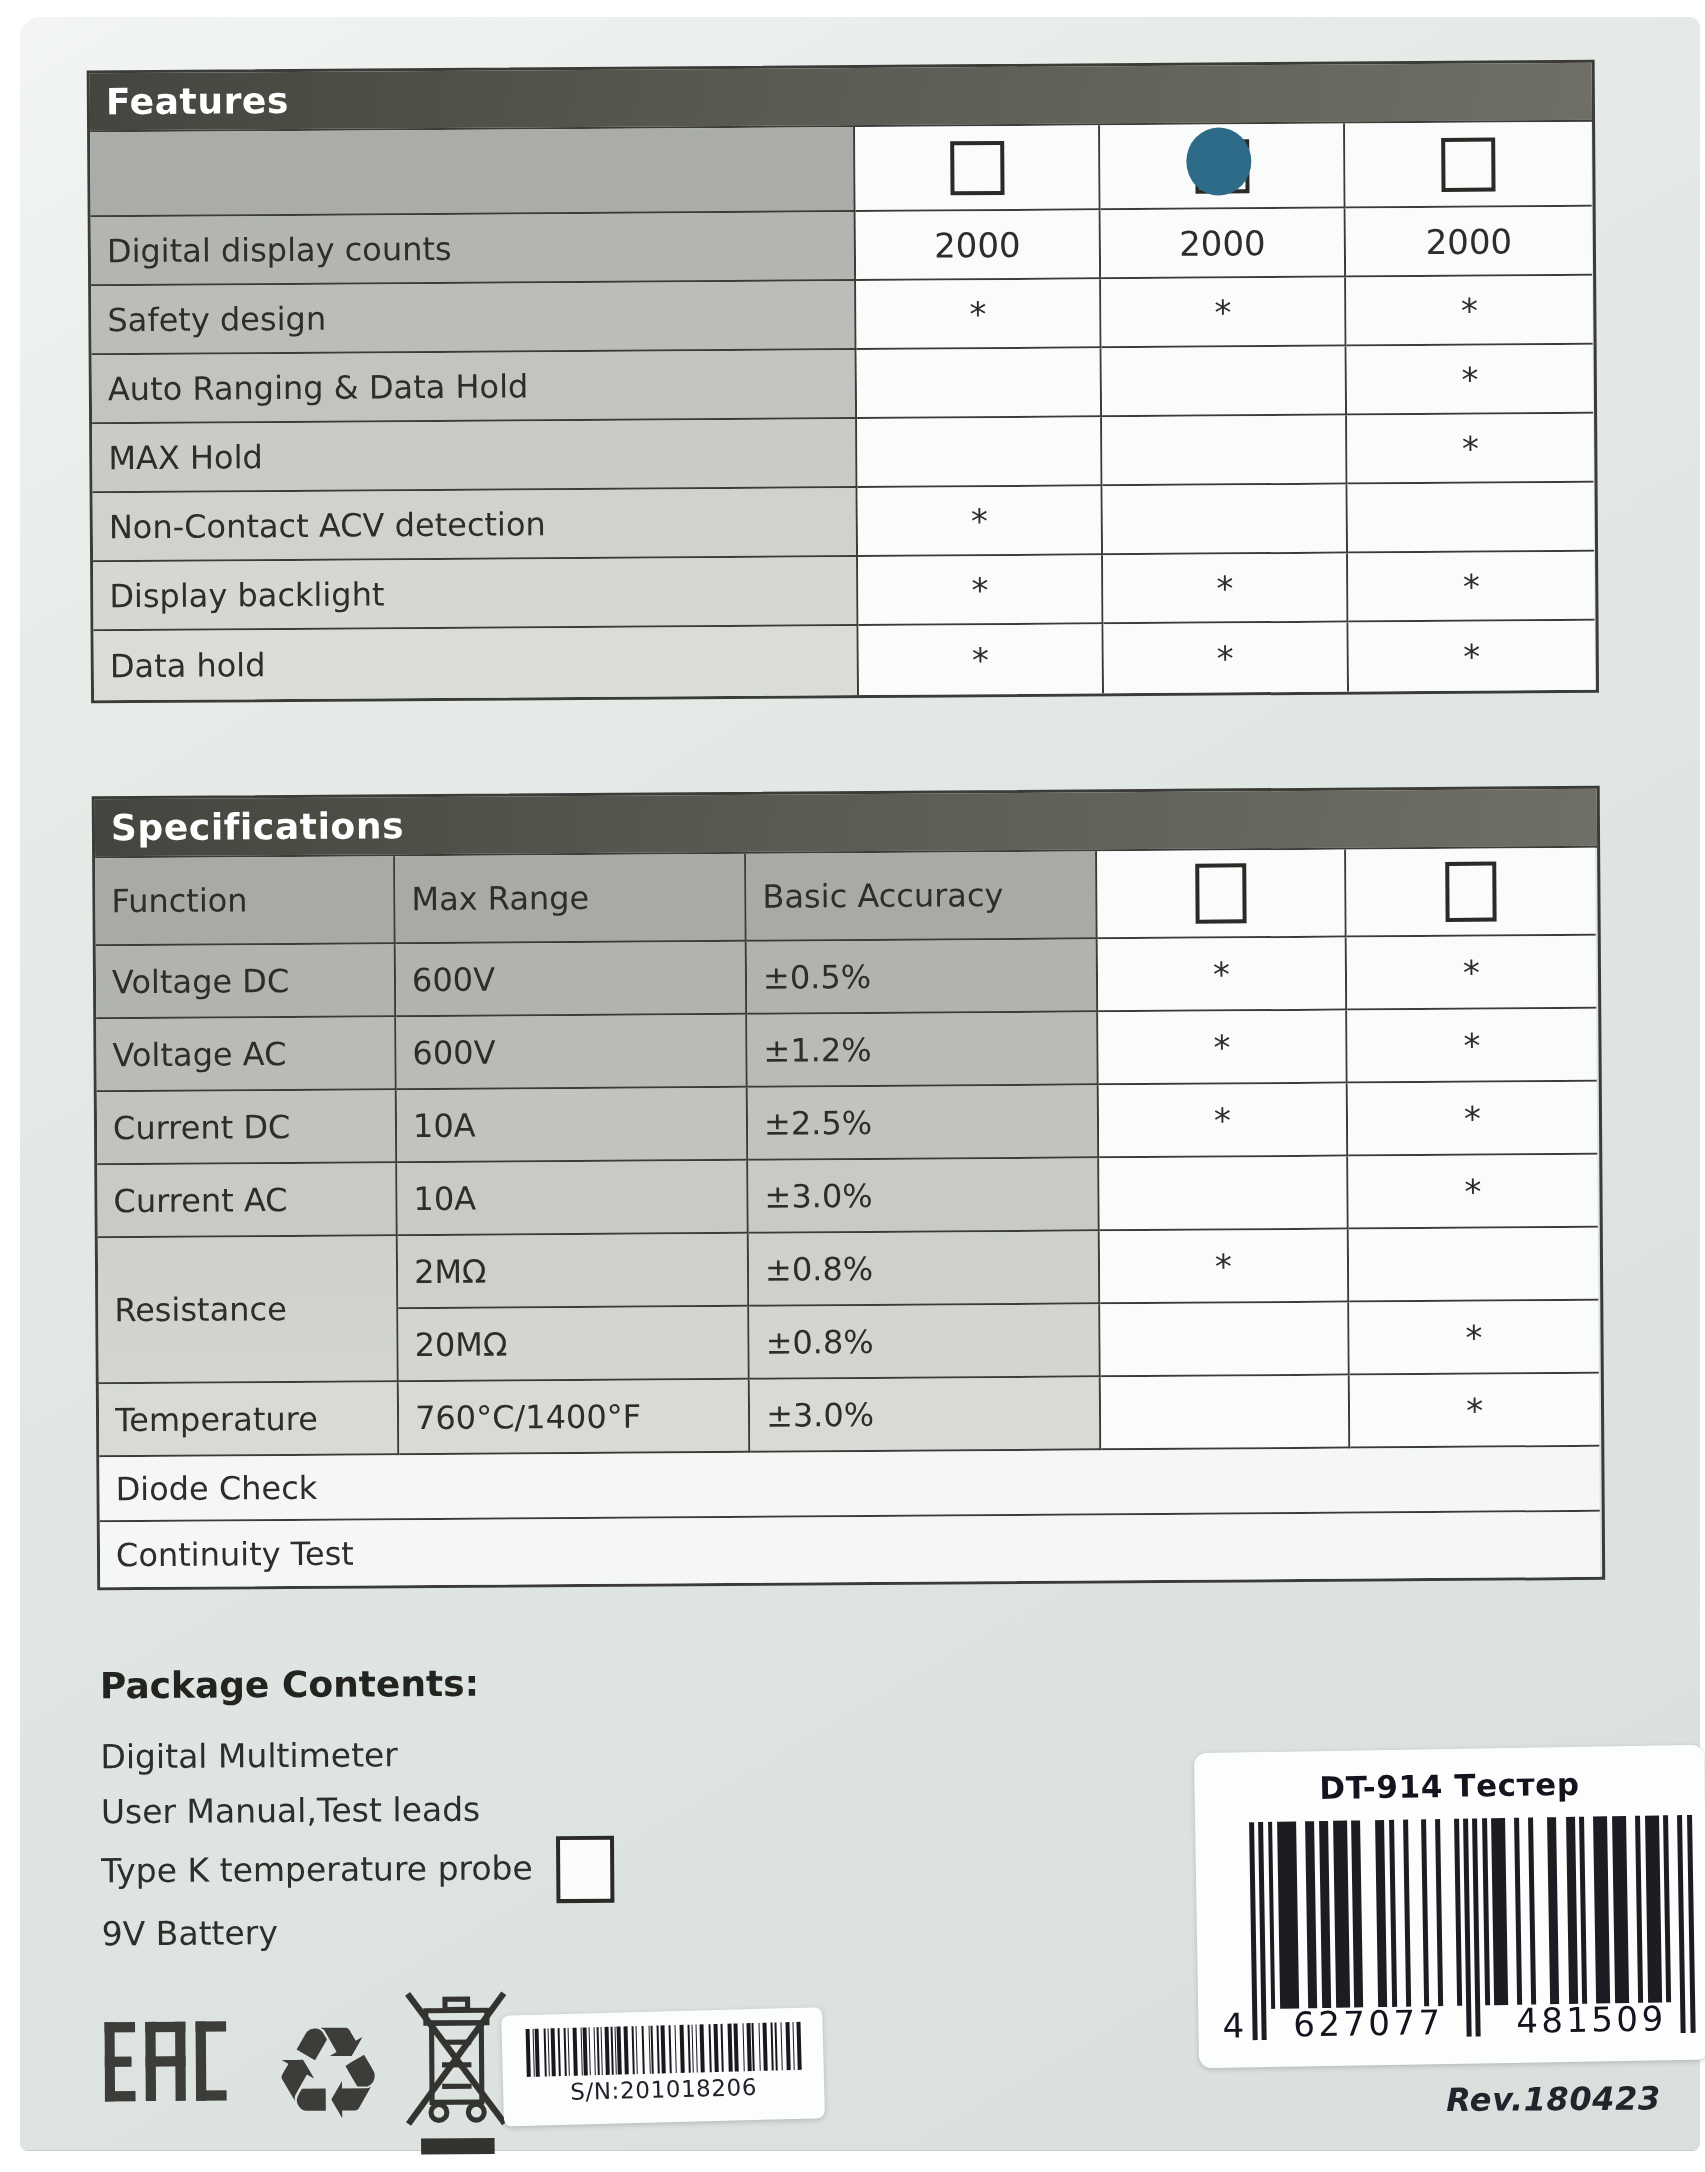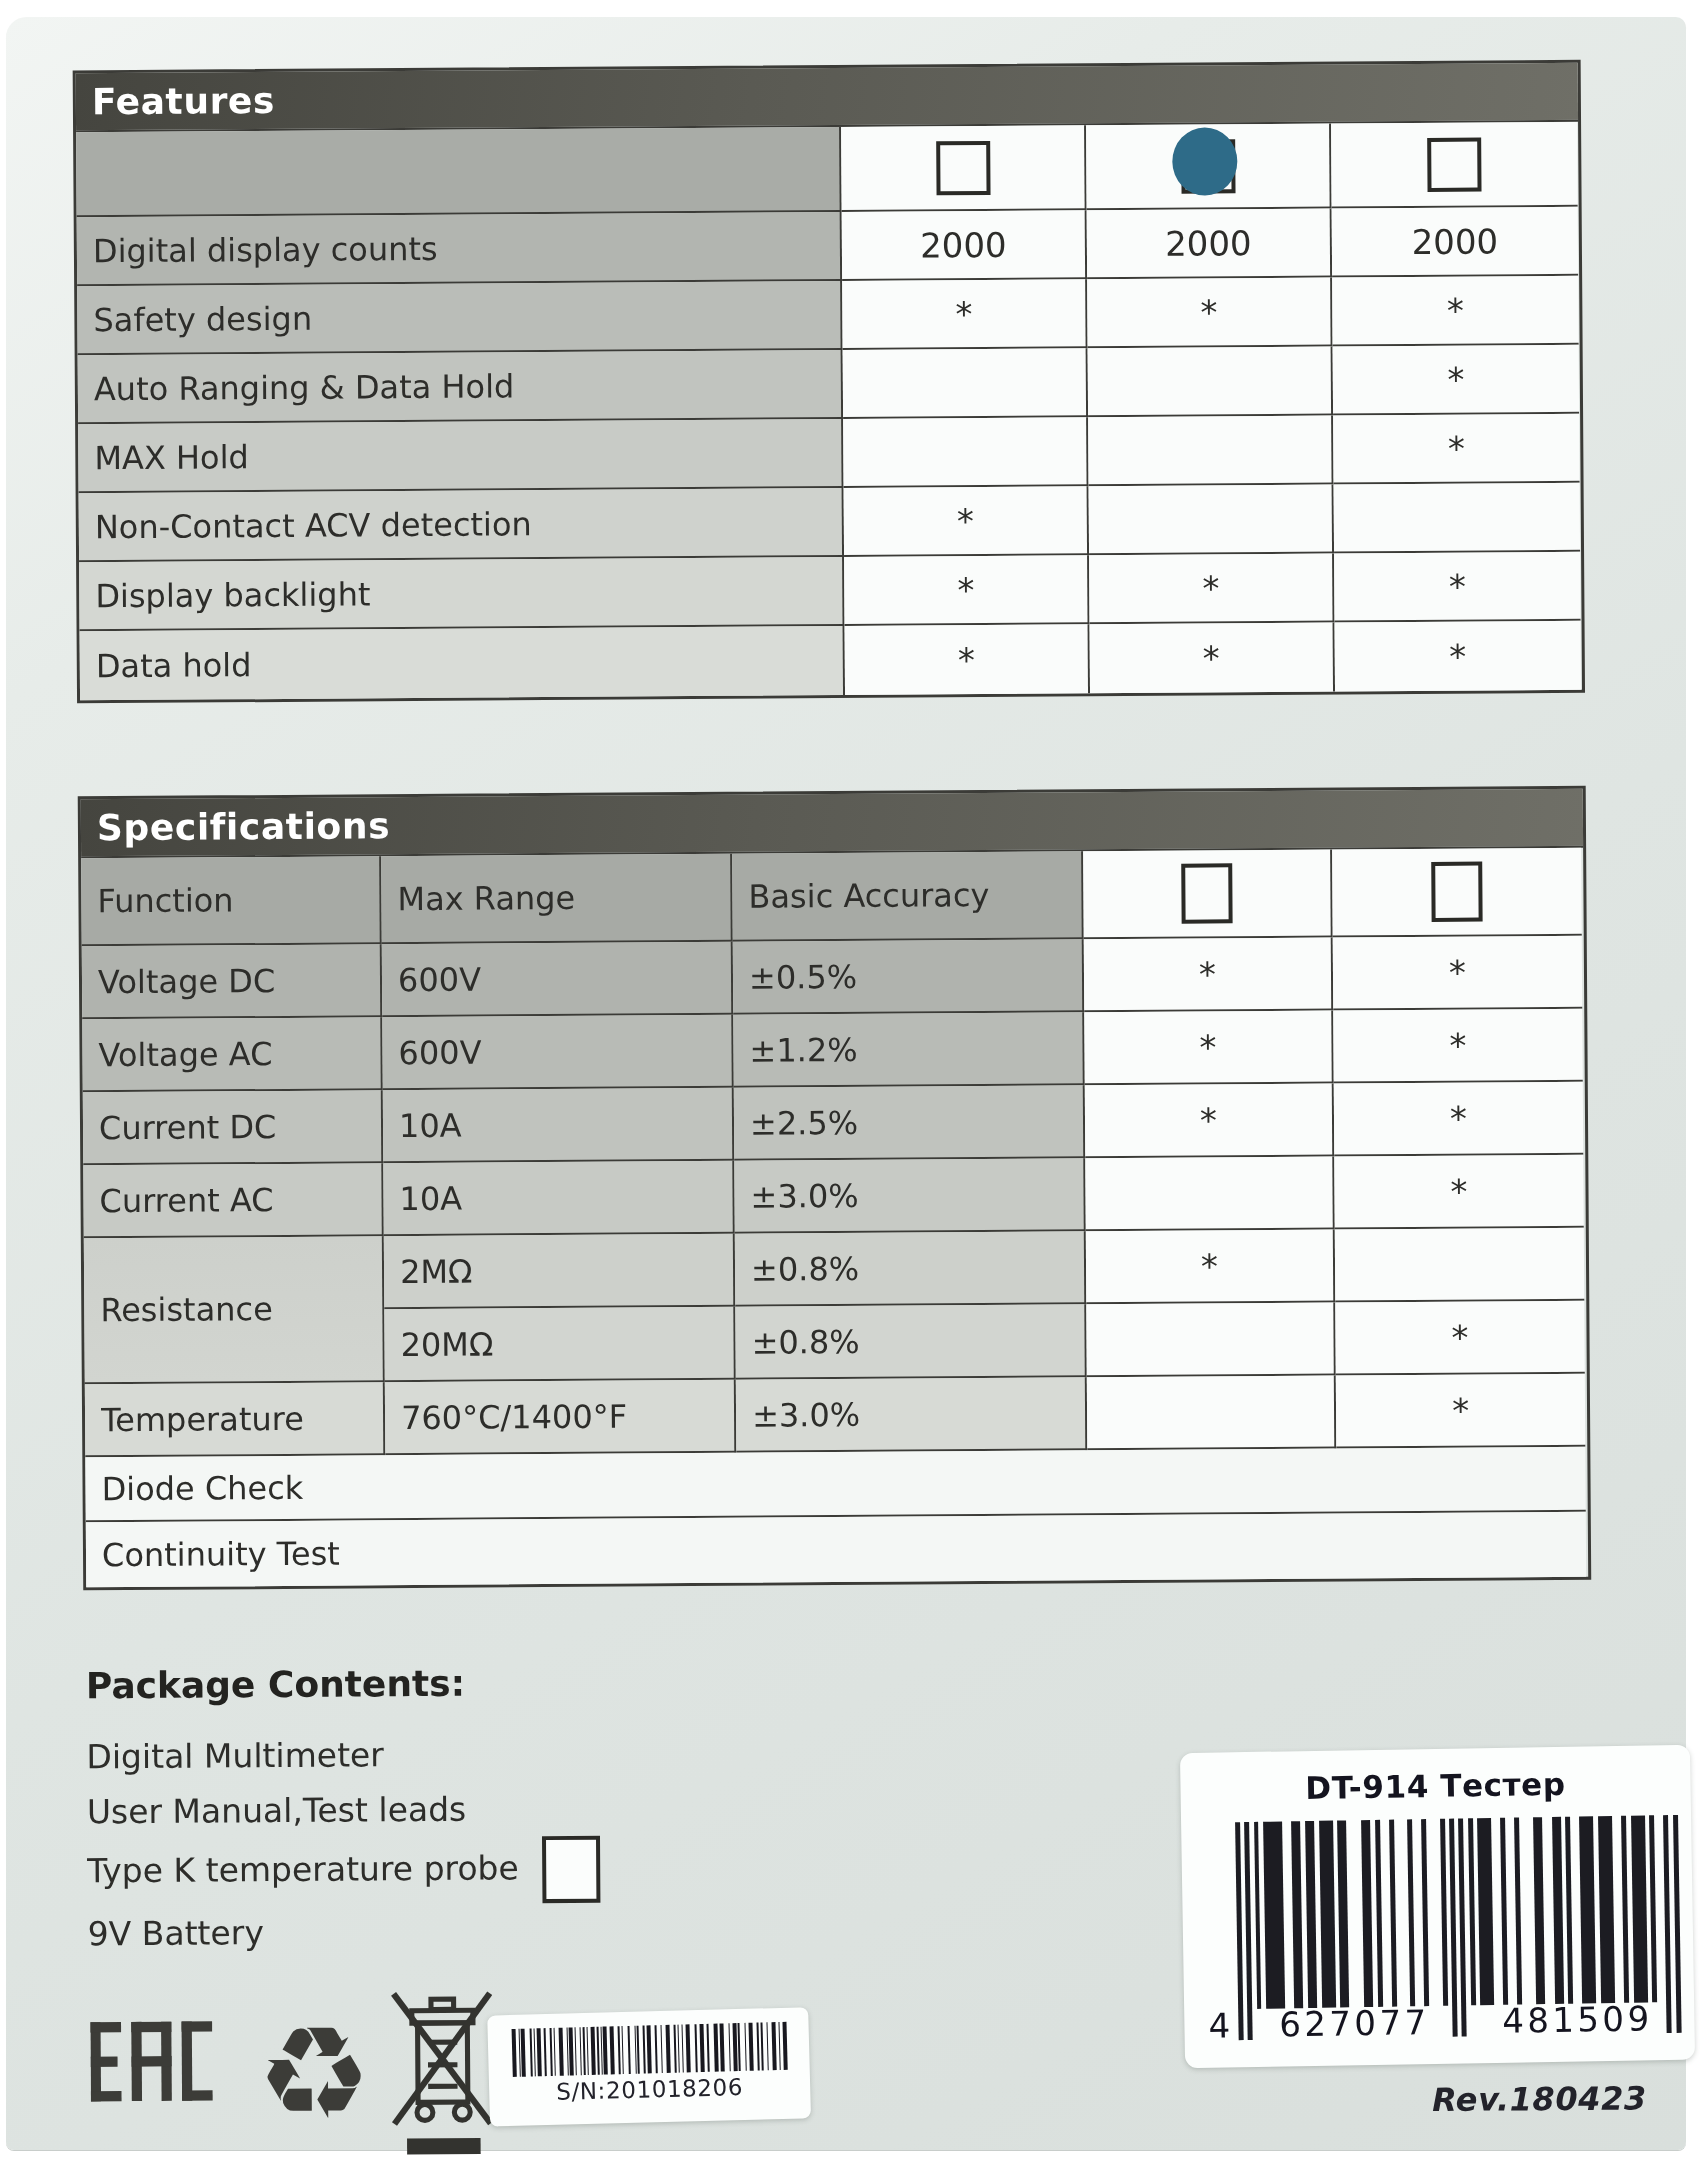--- a/index.html
+++ b/index.html
@@ -7,21 +7,21 @@
     --border:#3b3b37; --text:#2d2d2a; --hdr1:#45453f; --hdr2:#6f6f67;
     --dot:#2e6b88; --ink:#1c1c22; --white-cell:#fafcfb;
   }
   html,body{margin:0;padding:0;}
   body{
     width:1705px;height:2172px;position:relative;background:#ffffff;
     font-family:"DejaVu Sans","Liberation Sans",sans-serif;color:var(--text);
     overflow:hidden;
   }
   .box{
-    position:absolute;left:6px;top:17px;width:1680px;height:2133px;
+    position:absolute;left:20px;top:17px;width:1680px;height:2133px;
     background:linear-gradient(150deg,#f2f5f3 0%,#e7ece9 22%,#dfe5e2 55%,#d9dfdc 100%);
     border-radius:20.4px 10.2px 8px 8px;
     box-shadow:0 1.1px 0 #c8cdca;
   }
   .content{position:absolute;inset:0;transform:rotate(-0.4deg);transform-origin:50% 45%;}
 
   
   .tbl{position:absolute;width:1502px;border:3.4px solid var(--border);background:transparent;}
   .thead{
     height:57px;display:flex;align-items:center;padding-left:16px;

